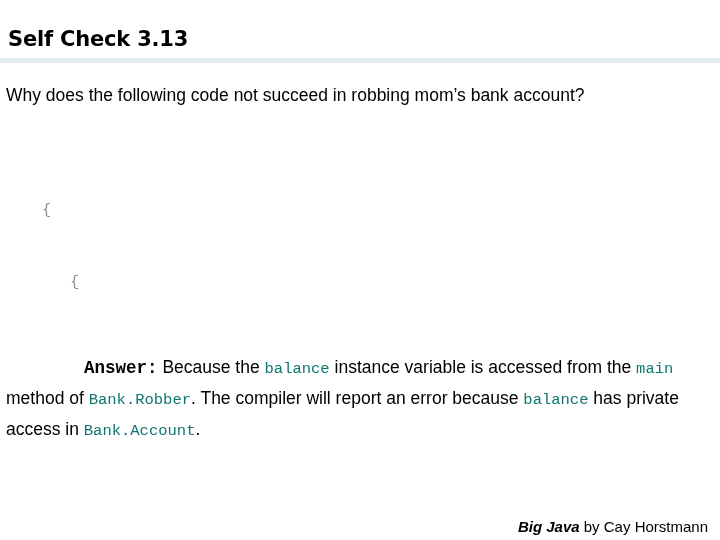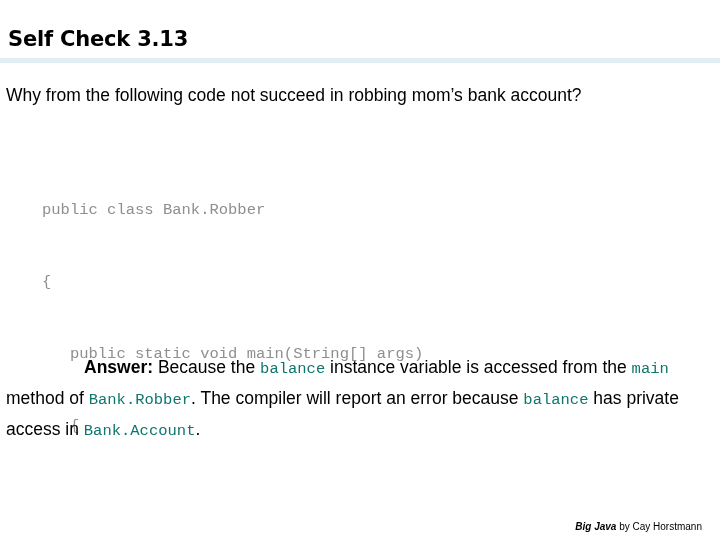--- a/index.html
+++ b/index.html
@@ -88,36 +88,37 @@
     width: 700px;
     margin: 0;
     font-family: "Liberation Sans", sans-serif;
     font-size: 17.5px;
     line-height: 29px;
     color: #000000;
     text-indent: 78px;
   }
   .answer .lead {
     font-weight: bold;
+    font-family: Liberation Mono, monospace;
   }
   .answer code,
   .inline-code {
     font-family: "Liberation Mono", "DejaVu Sans Mono", monospace;
     font-size: 15.5px;
     color: #0f766e;
   }
 
   
   .footer {
     position: absolute;
-    right: 18px;
+    right: 12px;
     bottom: 6px;
     text-align: right;
     font-family: "Liberation Sans", sans-serif;
-    font-size: 10px;
+    font-size: 15px;
     line-height: 14px;
     color: #000000;
   }
   .footer-line {
     white-space: nowrap;
   }
   .book-title {
     font-style: italic;
     font-weight: bold;
   }
@@ -125,26 +126,24 @@
 </head>
 <body>
 
 <div class="slide">
 
   <div class="title-area">
     <h1 class="slide-title">Self Check 3.13</h1>
     <div class="title-rule"></div>
   </div>
 
-  <p class="question">Why from the following code not succeed in robbing mom’s bank account?</p>
+  <p class="question">Why does the following code not succeed in robbing mom’s bank account?</p>
 
   <div class="code-block">
-    <div class="code-line">public class Bank.Robber</div>
     <div class="code-line">{</div>
-    <div class="code-line">   public static void main(String[] args)</div>
     <div class="code-line">   {</div>
     
     
     
   </div>
 
   <p class="answer"><span class="lead">Answer:</span><span> Because the </span><code class="inline-code">balance</code><span> instance variable is accessed from the </span><code class="inline-code">main</code><span> method of </span><code class="inline-code">Bank.Robber</code><span>. The compiler will report an error because </span><code class="inline-code">balance</code><span> has private access in </span><code class="inline-code">Bank.Account</code><span>.</span></p>
 
   <div class="footer">
     <div class="footer-line"><span class="book-title">Big Java</span><span> by Cay Horstmann</span></div>

